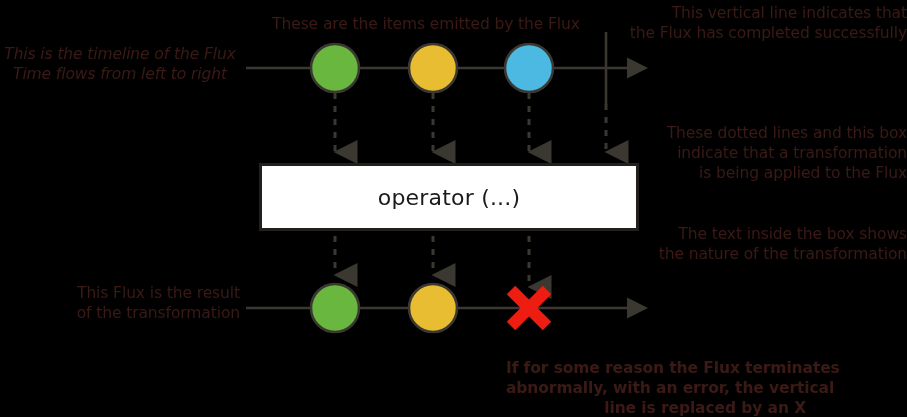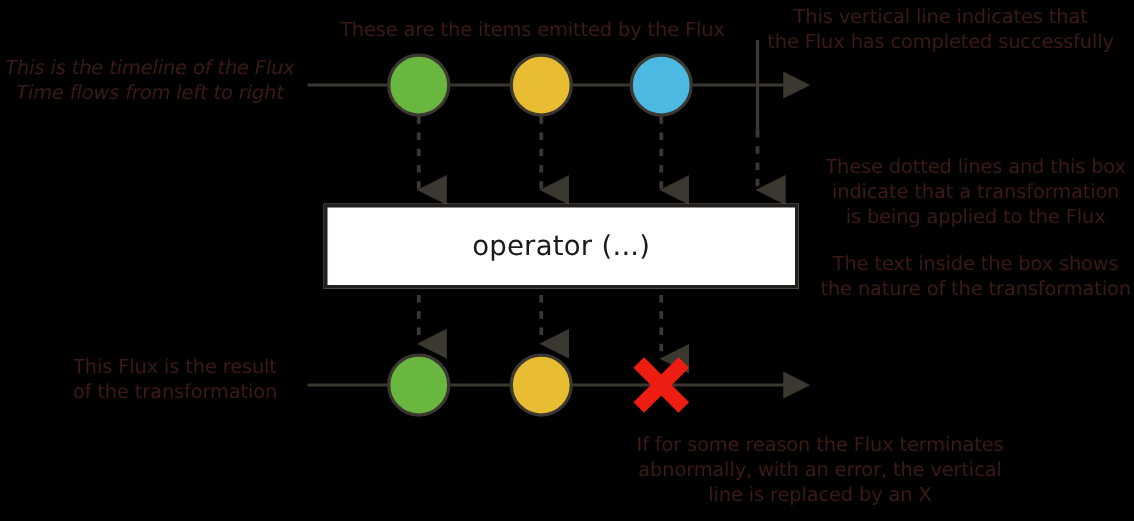--- a/index.html
+++ b/index.html
@@ -29,29 +29,29 @@
   .ann {
     position: absolute;
     color: #3b1a16;
     font-size: 15.5px;
     line-height: 20px;
     white-space: pre;
     font-family: "DejaVu Sans", "Liberation Sans", sans-serif;
     letter-spacing: -0.1px;
   }
   .ann.center { text-align: center; }
-  .ann.left   { text-align: center; }
+  .ann.left   { text-align: right; }
 
   #ann-timeline  { left: 0px;   top: 44px;  width: 240px; font-style: italic; }
   #ann-items     { left: 226px; top: 14px;  width: 400px; }
   #ann-complete  { left: 598px; top: 3px;   width: 309px; }
   #ann-transform { left: 654px; top: 123px; width: 253px; }
-  #ann-boxtext   { left: 654px; top: 201px; width: 253px; }
-  #ann-result    { left: 40px;  top: 283px; width: 200px; }
-  #ann-error     { left: 506px; top: 346px; width: 300px; }
+  #ann-boxtext   { left: 654px; top: 224px; width: 253px; }
+  #ann-result    { left: 40px;  top: 283px; width: 200px; text-align: right; }
+  #ann-error     { left: 506px; top: 358px; width: 300px; font-weight: bold; }
 
   #operator-box {
     position: absolute;
     left: 259px;
     top: 163px;
     width: 380px;
     height: 68px;
     background: #ffffff;
     border: 3px solid #231f1c;
     box-sizing: border-box;

